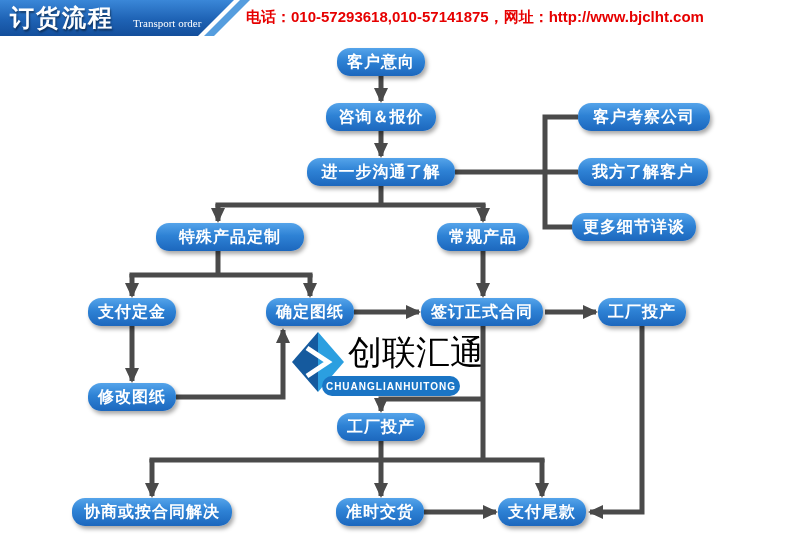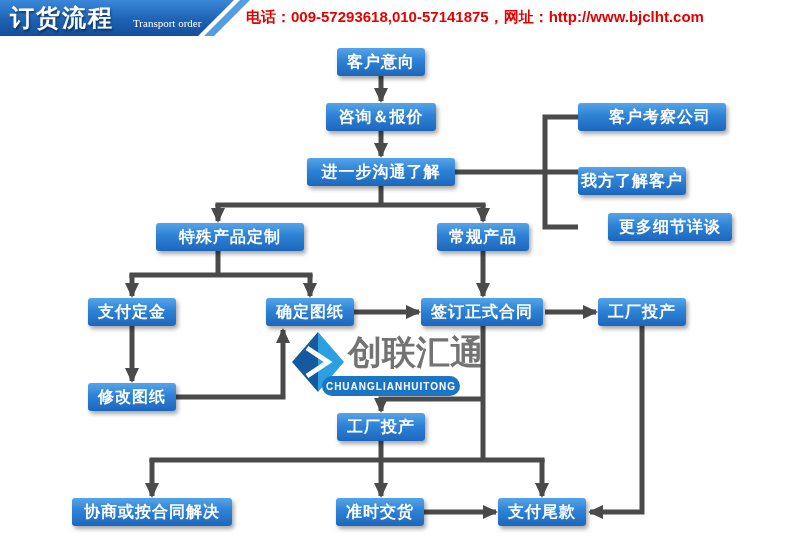--- a/index.html
+++ b/index.html
@@ -15,42 +15,42 @@
     clip-path:polygon(240px 0,250px 0,214px 36px,204px 36px);}
   .header-title{position:absolute;left:10px;top:2px;color:#ffffff;font-size:24px;font-weight:bold;
     letter-spacing:2px;text-shadow:1px 2px 2px rgba(0,0,0,0.45);font-family:"Liberation Serif",serif;white-space:nowrap;}
   .header-sub{position:absolute;left:133px;top:17px;color:#ffffff;font-size:11px;
     font-family:"Liberation Serif",serif;white-space:nowrap;}
   .contact{position:absolute;left:246px;top:8px;color:#e60000;font-size:15px;font-weight:bold;white-space:nowrap;}
 
   
   .logo{position:absolute;left:290px;top:330px;width:212px;height:72px;z-index:1;}
   .logo-mark{position:absolute;left:0;top:0;}
-  .logo-cn{position:absolute;left:58px;top:0;font-size:34px;font-weight:bold;color:#737373;white-space:nowrap;}
+  .logo-cn{position:absolute;left:58px;top:0;font-size:34px;font-weight:normal;color:#000000;white-space:nowrap;}
   .logo-banner{position:absolute;left:32px;top:46px;width:138px;height:20px;background:#1a75c5;border-radius:10px;
     color:#ffffff;font-size:10px;font-weight:bold;letter-spacing:1px;display:flex;align-items:center;justify-content:center;}
 
   
   svg.arrows{position:absolute;left:0;top:0;z-index:2;}
   .node{position:absolute;height:28px;display:flex;align-items:center;justify-content:center;
     color:#ffffff;font-weight:bold;font-size:16px;letter-spacing:1px;white-space:nowrap;
     background:linear-gradient(180deg,#55a4ea 0%,#2e82d5 45%,#1c67bd 100%);
-    border-radius:3px;box-shadow:2px 3px 4px rgba(0,0,0,0.35);z-index:3;}
+    border-radius:13px;box-shadow:2px 3px 4px rgba(0,0,0,0.35);z-index:3;}
 </style>
 </head>
 <body>
 
 <div id="page">
 
   <div class="header">
     <div class="header-blue"></div>
     <div class="header-stripe"></div>
     <div class="header-title">订货流程</div>
     <div class="header-sub">Transport order</div>
-    <div class="contact">电话：009-57293618,010-57141875，网址：http://www.bjclht.com</div>
+    <div class="contact">电话：010-57293618,010-57141875，网址：http://www.bjclht.com</div>
   </div>
 
   <div class="logo">
     <svg class="logo-mark" width="56" height="64" viewBox="0 0 56 64">
       <polygon points="28,2 2,32 28,62" fill="#155a9e"></polygon>
       <polygon points="28,2 54,32 28,62" fill="#2b9fe0"></polygon>
       <polyline points="17,18 38,32 17,46" fill="none" stroke="#ffffff" stroke-width="5"></polyline>
     </svg>
     <div class="logo-cn">创联汇通</div>
     <div class="logo-banner">CHUANGLIANHUITONG</div>
@@ -84,23 +84,23 @@
       <path d="M542 459 V496" marker-end="url(#ah)"></path>
       <path d="M381 441 V496" marker-end="url(#ah)"></path>
       <path d="M642 326 V512 H590" marker-end="url(#ah)"></path>
       <path d="M424 512 H496" marker-end="url(#ah)"></path>
     </g>
   </svg>
 
   <div class="node" style="left:337px;top:48px;width:88px;">客户意向</div>
   <div class="node" style="left:326px;top:103px;width:110px;">咨询＆报价</div>
   <div class="node" style="left:307px;top:158px;width:148px;">进一步沟通了解</div>
-  <div class="node" style="left:578px;top:103px;width:132px;padding-left:16px;">客户考察公司</div>
-  <div class="node" style="left:578px;top:158px;width:108px;margin-top:9px;">我方了解客户</div>
-  <div class="node" style="left:608px;top:213px;width:124px;">更多细节详谈</div>
+  <div class="node" style="left:578px;top:103px;width:132px;">客户考察公司</div>
+  <div class="node" style="left:578px;top:158px;width:130px;">我方了解客户</div>
+  <div class="node" style="left:572px;top:213px;width:124px;">更多细节详谈</div>
   <div class="node" style="left:156px;top:223px;width:148px;">特殊产品定制</div>
   <div class="node" style="left:437px;top:223px;width:92px;">常规产品</div>
   <div class="node" style="left:88px;top:298px;width:88px;">支付定金</div>
   <div class="node" style="left:266px;top:298px;width:88px;">确定图纸</div>
   <div class="node" style="left:421px;top:298px;width:122px;">签订正式合同</div>
   <div class="node" style="left:598px;top:298px;width:88px;">工厂投产</div>
   <div class="node" style="left:88px;top:383px;width:88px;">修改图纸</div>
   <div class="node" style="left:72px;top:498px;width:160px;">协商或按合同解决</div>
   <div class="node" style="left:337px;top:413px;width:88px;">工厂投产</div>
   <div class="node" style="left:336px;top:498px;width:88px;">准时交货</div>

